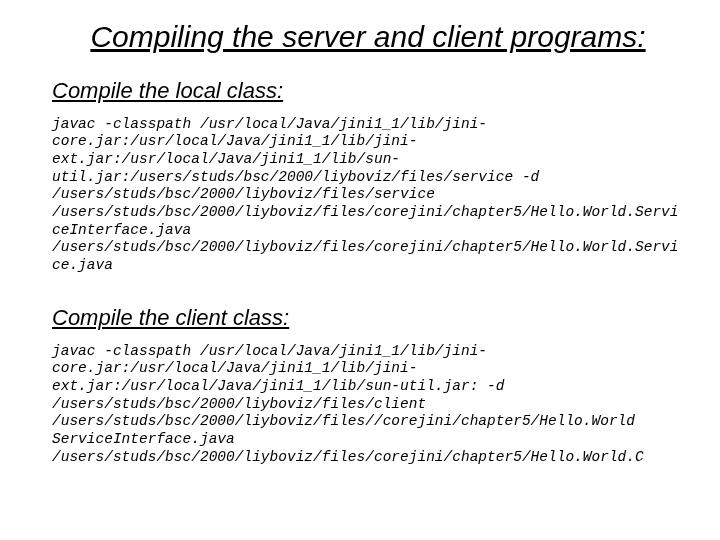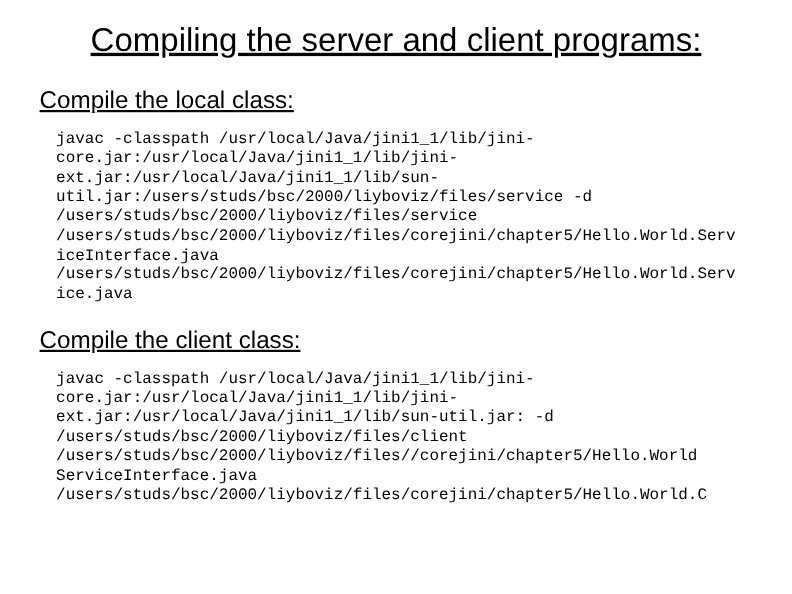--- a/index.html
+++ b/index.html
@@ -7,46 +7,47 @@
     padding: 0;
     width: 720px;
     height: 540px;
     background: #ffffff;
     font-family: Arial, Helvetica, sans-serif;
     color: #000;
     overflow: hidden;
   }
   .page {
     box-sizing: border-box;
-    padding: 18px 36px 0 36px;
+    padding: 18px 36px 0 52px;
+    font-style: italic;
   }
   .title {
     text-align: center;
     font-size: 30px;
     line-height: 1.25;
     text-decoration: underline;
     margin: 0 0 22px 0;
     font-weight: normal;
   }
   .subhead {
     font-size: 22px;
     text-decoration: underline;
     margin: 0 0 12px 0;
     font-weight: normal;
   }
   .subhead.second {
-    margin-top: 18px;
+    margin-top: 30px;
   }
   pre {
     font-family: "Courier New", Courier, monospace;
     font-size: 14.5px;
     line-height: 1.22;
     white-space: pre-wrap;
     word-break: break-word;
-    margin: 15px;
+    margin: 0;
   }
 </style>
 </head>
 <body>
 
 <div class="page">
 
   <h1 class="title">Compiling the server and client programs:</h1>
 
   <h2 class="subhead">Compile the local class:</h2>

